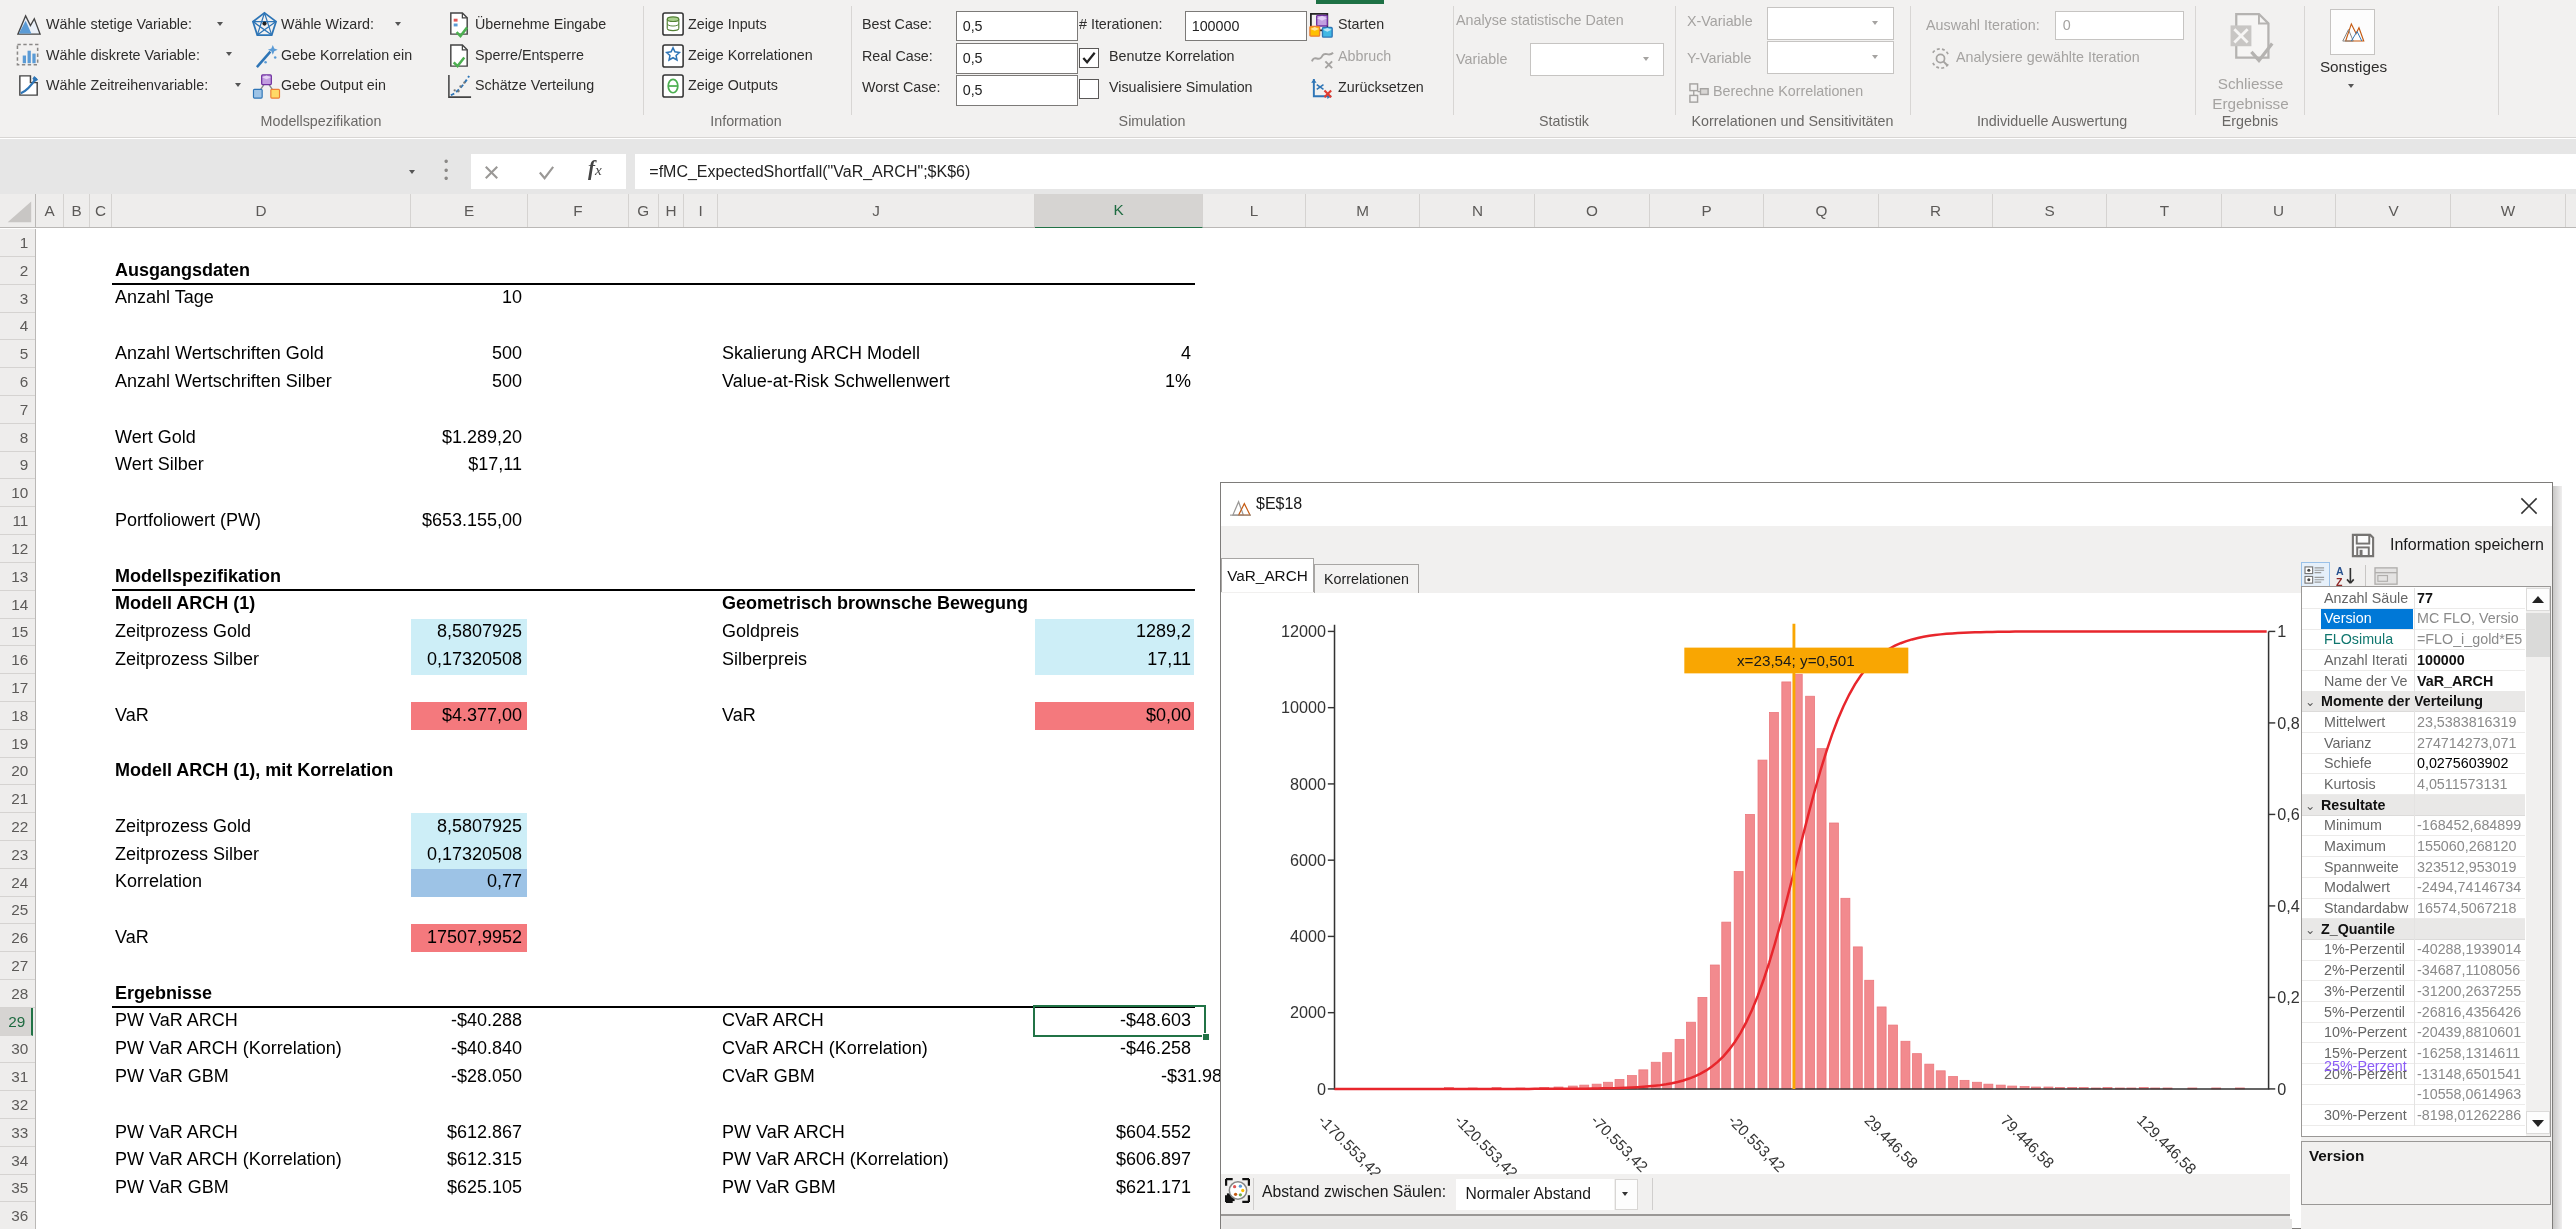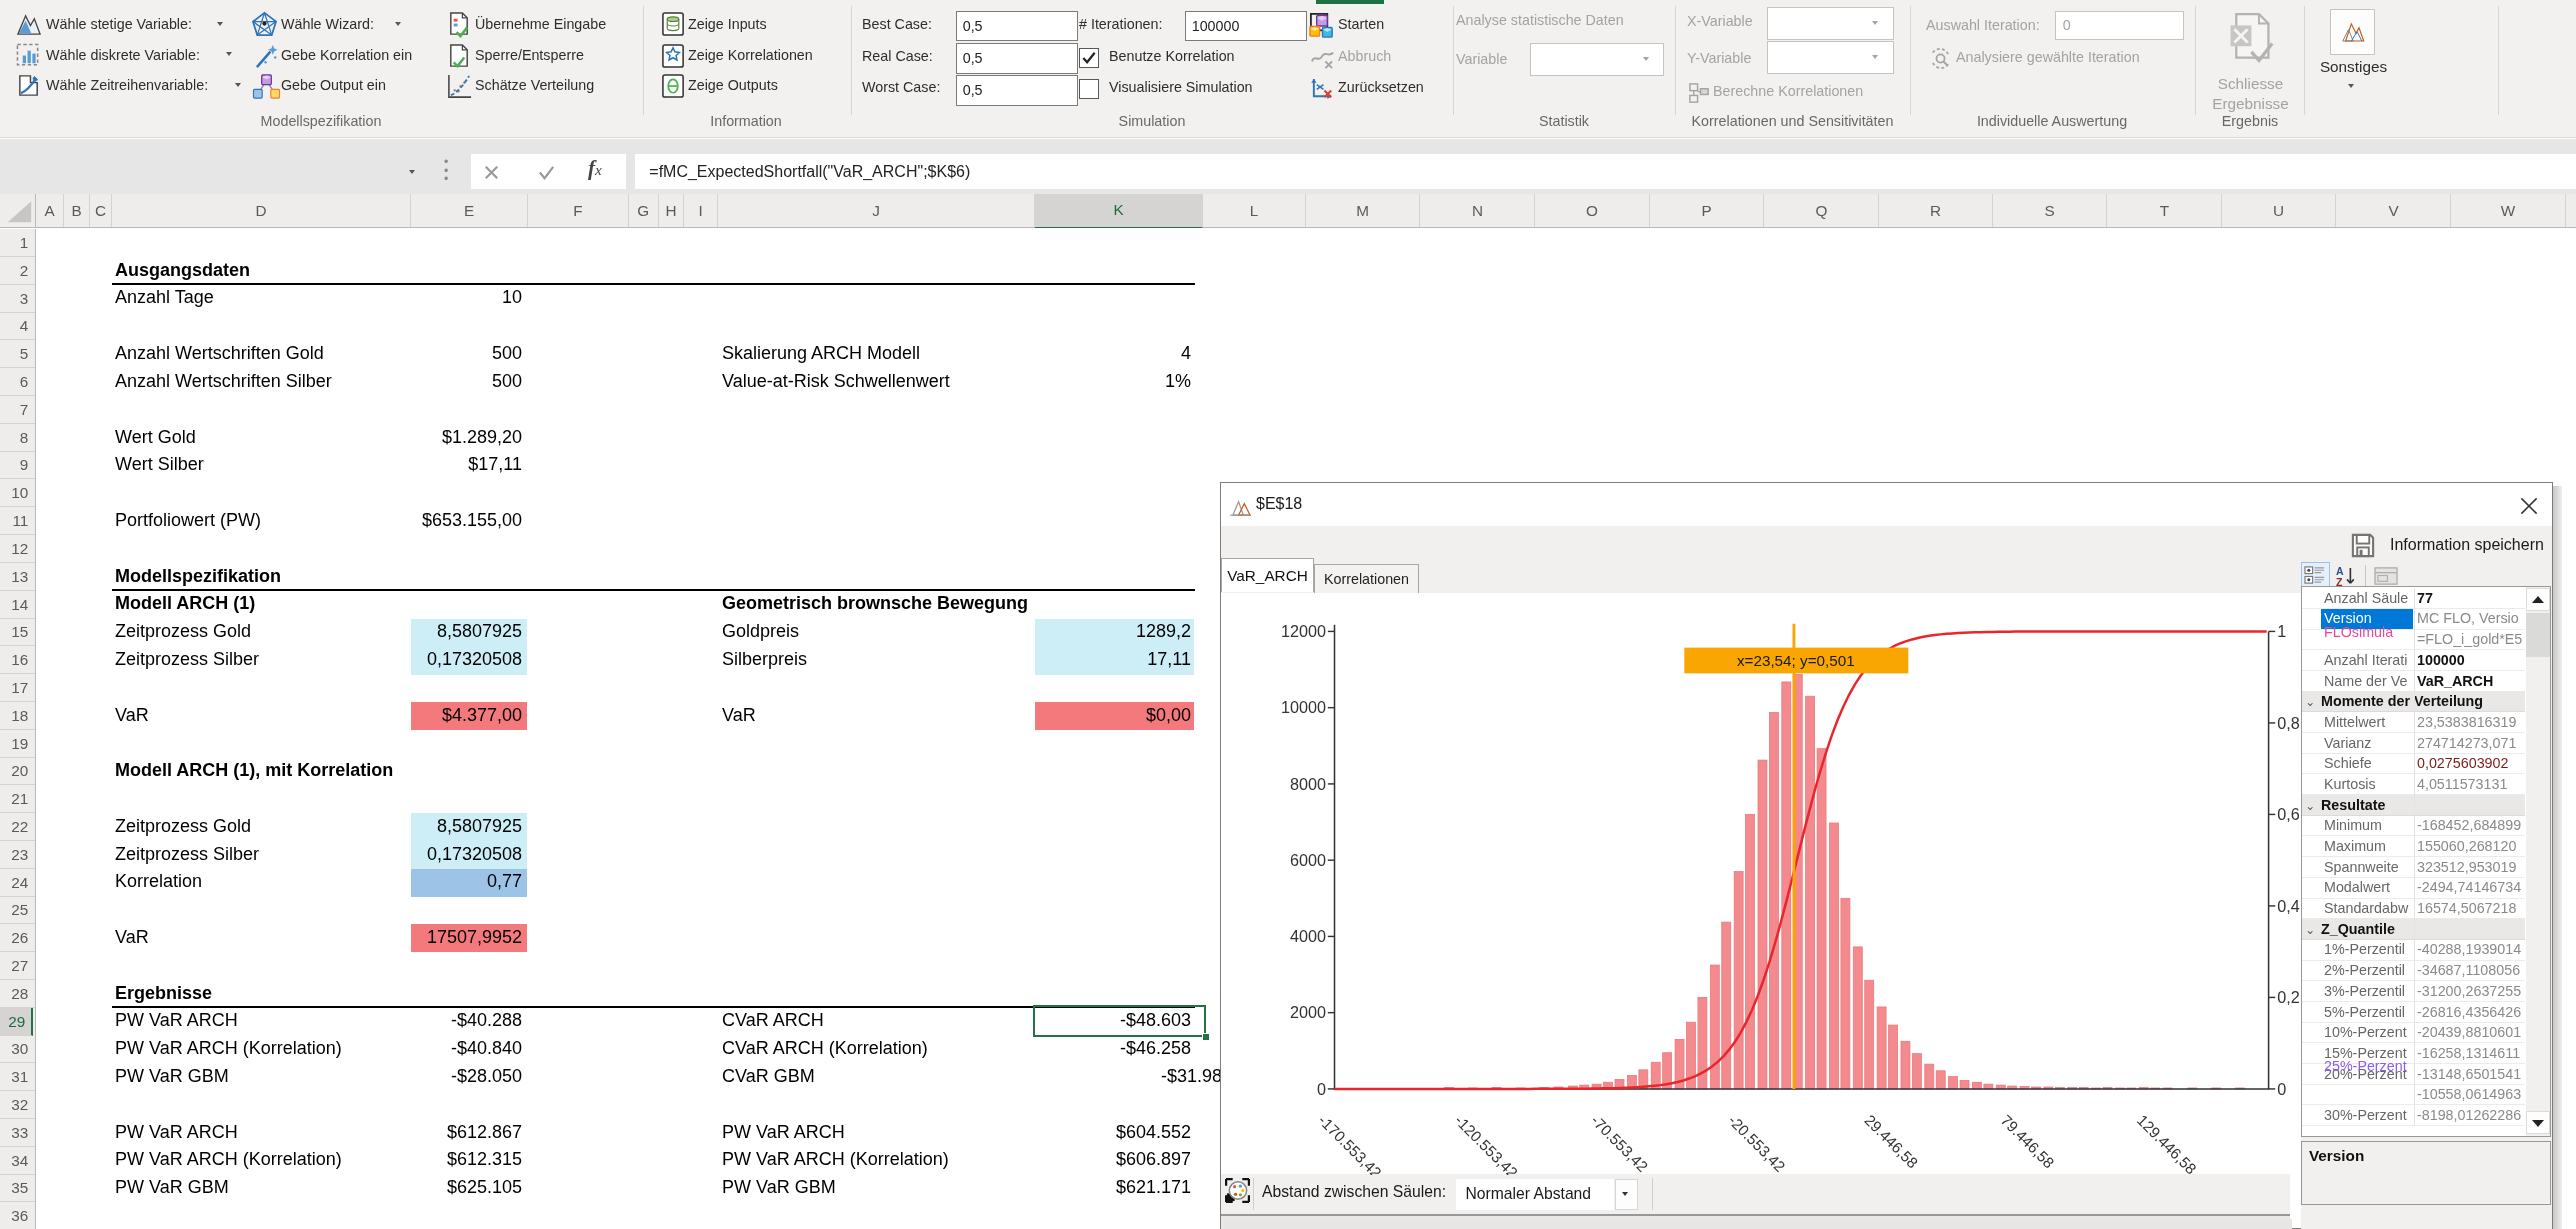--- a/index.html
+++ b/index.html
@@ -448,40 +448,40 @@
 
 <div class="abs" style="left:1080px;top:103px;width:250px;height:551px;background:#fff;border:1px solid #9a9896"></div>
 <div class="abs" style="left:1081px;top:105px;width:223px;height:20.7px;border-bottom:1px solid #ecebea"></div>
     <div class="pgrow" style="left:1103px;top:107px;width:90px;color:#666">Anzahl Säule</div>
     <div class="pgrow" style="left:1196px;top:107px;width:107px;color:#111;font-weight:bold">77</div>
     <div class="abs" style="left:1100px;top:126px;width:92px;height:20.7px;background:#0078d7"></div>
     <div class="abs" style="left:1081px;top:126px;width:223px;height:20.7px;border-bottom:1px solid #ecebea"></div>
     <div class="pgrow" style="left:1103px;top:127px;width:90px;color:#fff">Version</div>
     <div class="pgrow" style="left:1196px;top:127px;width:107px;color:#8a8a8a">MC FLO, Versio</div>
     <div class="abs" style="left:1081px;top:146px;width:223px;height:20.7px;border-bottom:1px solid #ecebea"></div>
-    <div class="pgrow" style="left:1103px;top:141px;width:90px;color:#ec4899">FLOsimula</div>
+    <div class="pgrow" style="left:1103px;top:148px;width:90px;color:#0f766e">FLOsimula</div>
     <div class="pgrow" style="left:1196px;top:148px;width:107px;color:#8a8a8a">=FLO_i_gold*E5</div>
     <div class="abs" style="left:1081px;top:167px;width:223px;height:20.7px;border-bottom:1px solid #ecebea"></div>
     <div class="pgrow" style="left:1103px;top:169px;width:90px;color:#666">Anzahl Iterati</div>
     <div class="pgrow" style="left:1196px;top:169px;width:107px;color:#111;font-weight:bold">100000</div>
     <div class="abs" style="left:1081px;top:188px;width:223px;height:20.7px;border-bottom:1px solid #ecebea"></div>
     <div class="pgrow" style="left:1103px;top:190px;width:90px;color:#666">Name der Ve</div>
     <div class="pgrow" style="left:1196px;top:190px;width:107px;color:#111;font-weight:bold">VaR_ARCH</div>
     <div class="abs" style="left:1081px;top:208px;width:223px;height:20.7px;background:#e9e8e7;border-bottom:1px solid #dcdbda"></div>
     <div class="abs" style="left:1084px;top:211px;font-size:12.4px;color:#555">⌄</div>
     <div class="abs" style="left:1100px;top:210px;font-size:14.3px;font-weight:bold;color:#111;white-space:nowrap">Momente der Verteilung</div>
     <div class="abs" style="left:1081px;top:229px;width:223px;height:20.7px;border-bottom:1px solid #ecebea"></div>
     <div class="pgrow" style="left:1103px;top:231px;width:90px;color:#666">Mittelwert</div>
     <div class="pgrow" style="left:1196px;top:231px;width:107px;color:#8a8a8a">23,5383816319</div>
     <div class="abs" style="left:1081px;top:250px;width:223px;height:20.7px;border-bottom:1px solid #ecebea"></div>
     <div class="pgrow" style="left:1103px;top:252px;width:90px;color:#666">Varianz</div>
     <div class="pgrow" style="left:1196px;top:252px;width:107px;color:#8a8a8a">274714273,071</div>
     <div class="abs" style="left:1081px;top:270px;width:223px;height:20.7px;border-bottom:1px solid #ecebea"></div>
     <div class="pgrow" style="left:1103px;top:272px;width:90px;color:#666">Schiefe</div>
-    <div class="pgrow" style="left:1196px;top:272px;width:107px;color:#7f1d1d">0,0275603902</div>
+    <div class="pgrow" style="left:1196px;top:272px;width:107px;color:#000000">0,0275603902</div>
     <div class="abs" style="left:1081px;top:291px;width:223px;height:20.7px;border-bottom:1px solid #ecebea"></div>
     <div class="pgrow" style="left:1103px;top:293px;width:90px;color:#666">Kurtosis</div>
     <div class="pgrow" style="left:1196px;top:293px;width:107px;color:#8a8a8a">4,0511573131</div>
     <div class="abs" style="left:1081px;top:312px;width:223px;height:20.7px;background:#e9e8e7;border-bottom:1px solid #dcdbda"></div>
     <div class="abs" style="left:1084px;top:315px;font-size:12.4px;color:#555">⌄</div>
     <div class="abs" style="left:1100px;top:314px;font-size:14.3px;font-weight:bold;color:#111;white-space:nowrap">Resultate</div>
     <div class="abs" style="left:1081px;top:332px;width:223px;height:20.7px;border-bottom:1px solid #ecebea"></div>
     <div class="pgrow" style="left:1103px;top:334px;width:90px;color:#666">Minimum</div>
     <div class="pgrow" style="left:1196px;top:334px;width:107px;color:#8a8a8a">-168452,684899</div>
     <div class="abs" style="left:1081px;top:353px;width:223px;height:20.7px;border-bottom:1px solid #ecebea"></div>

